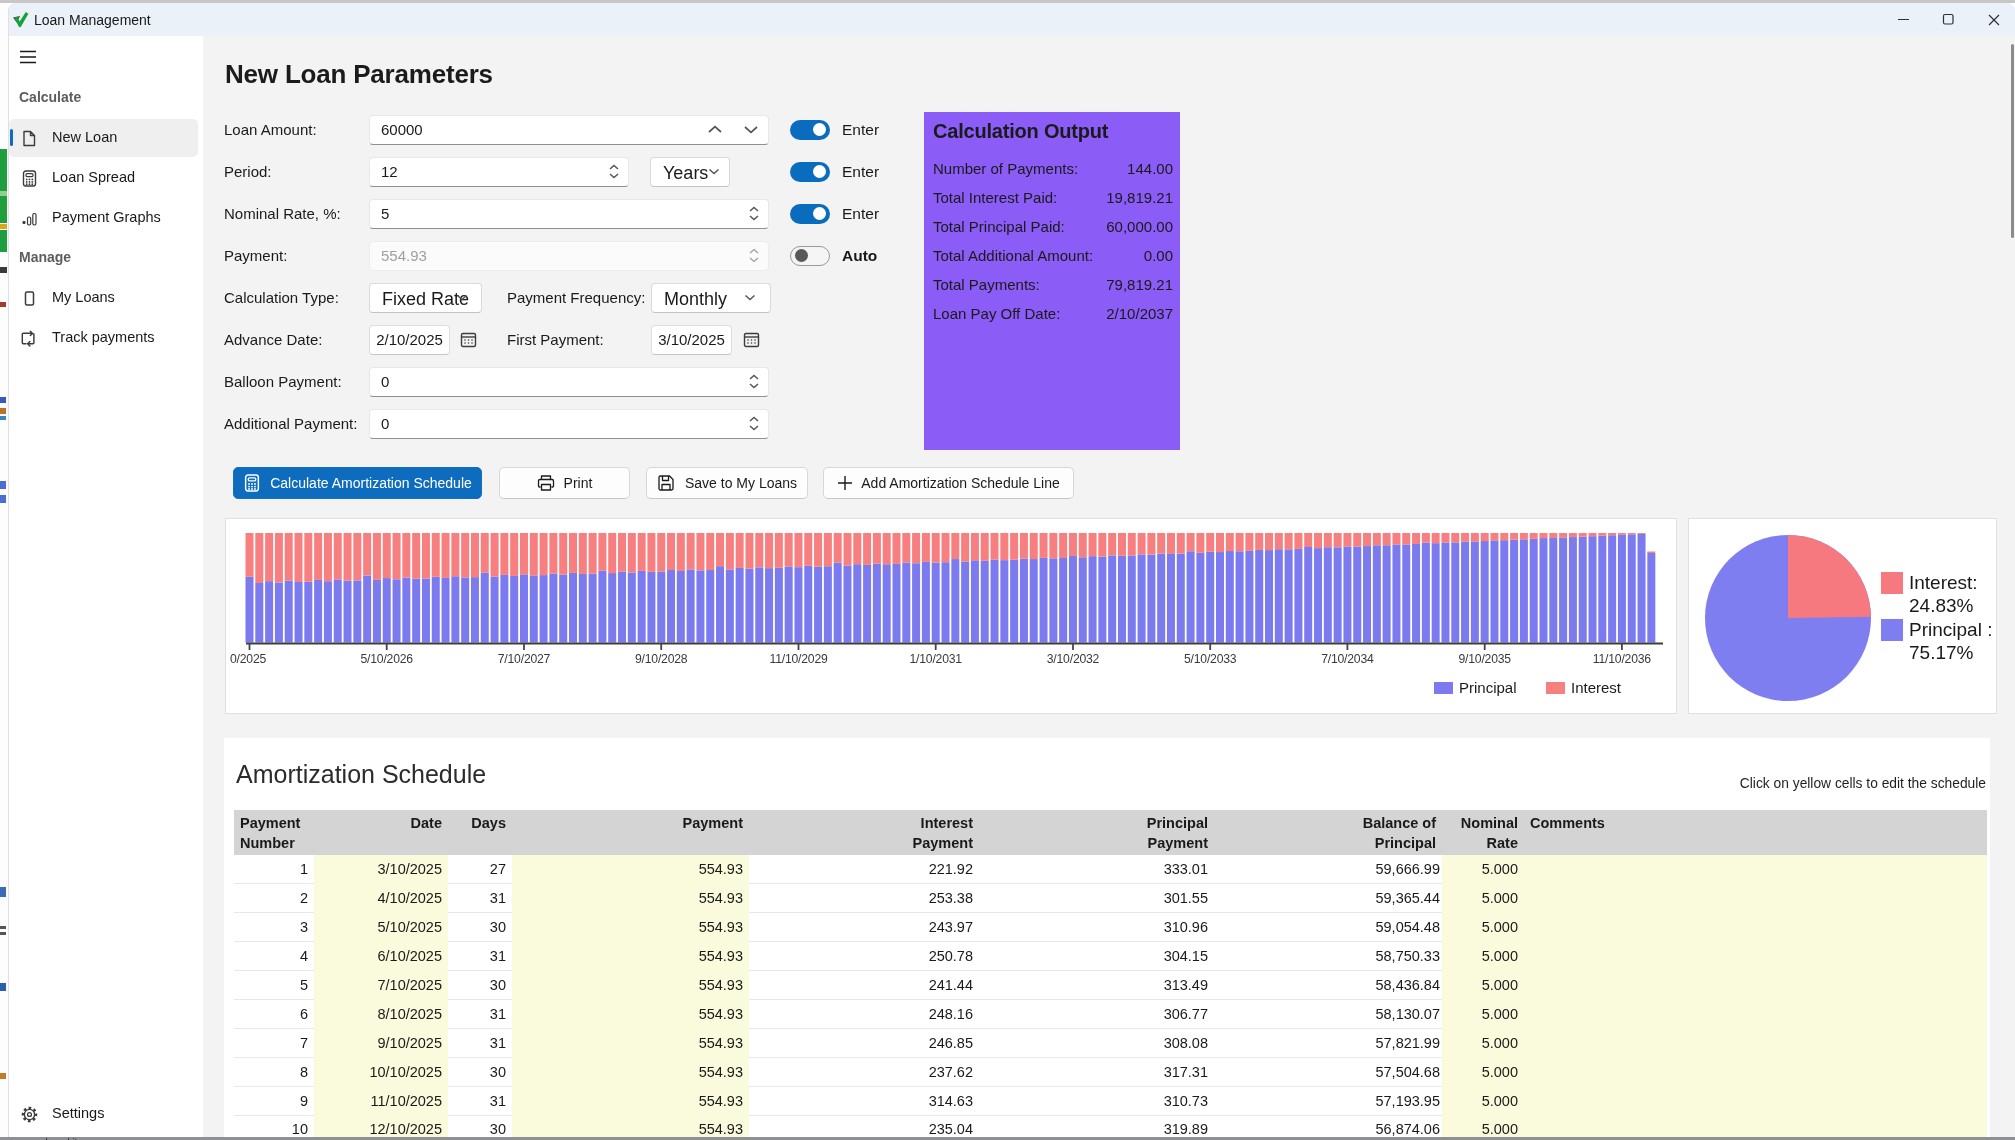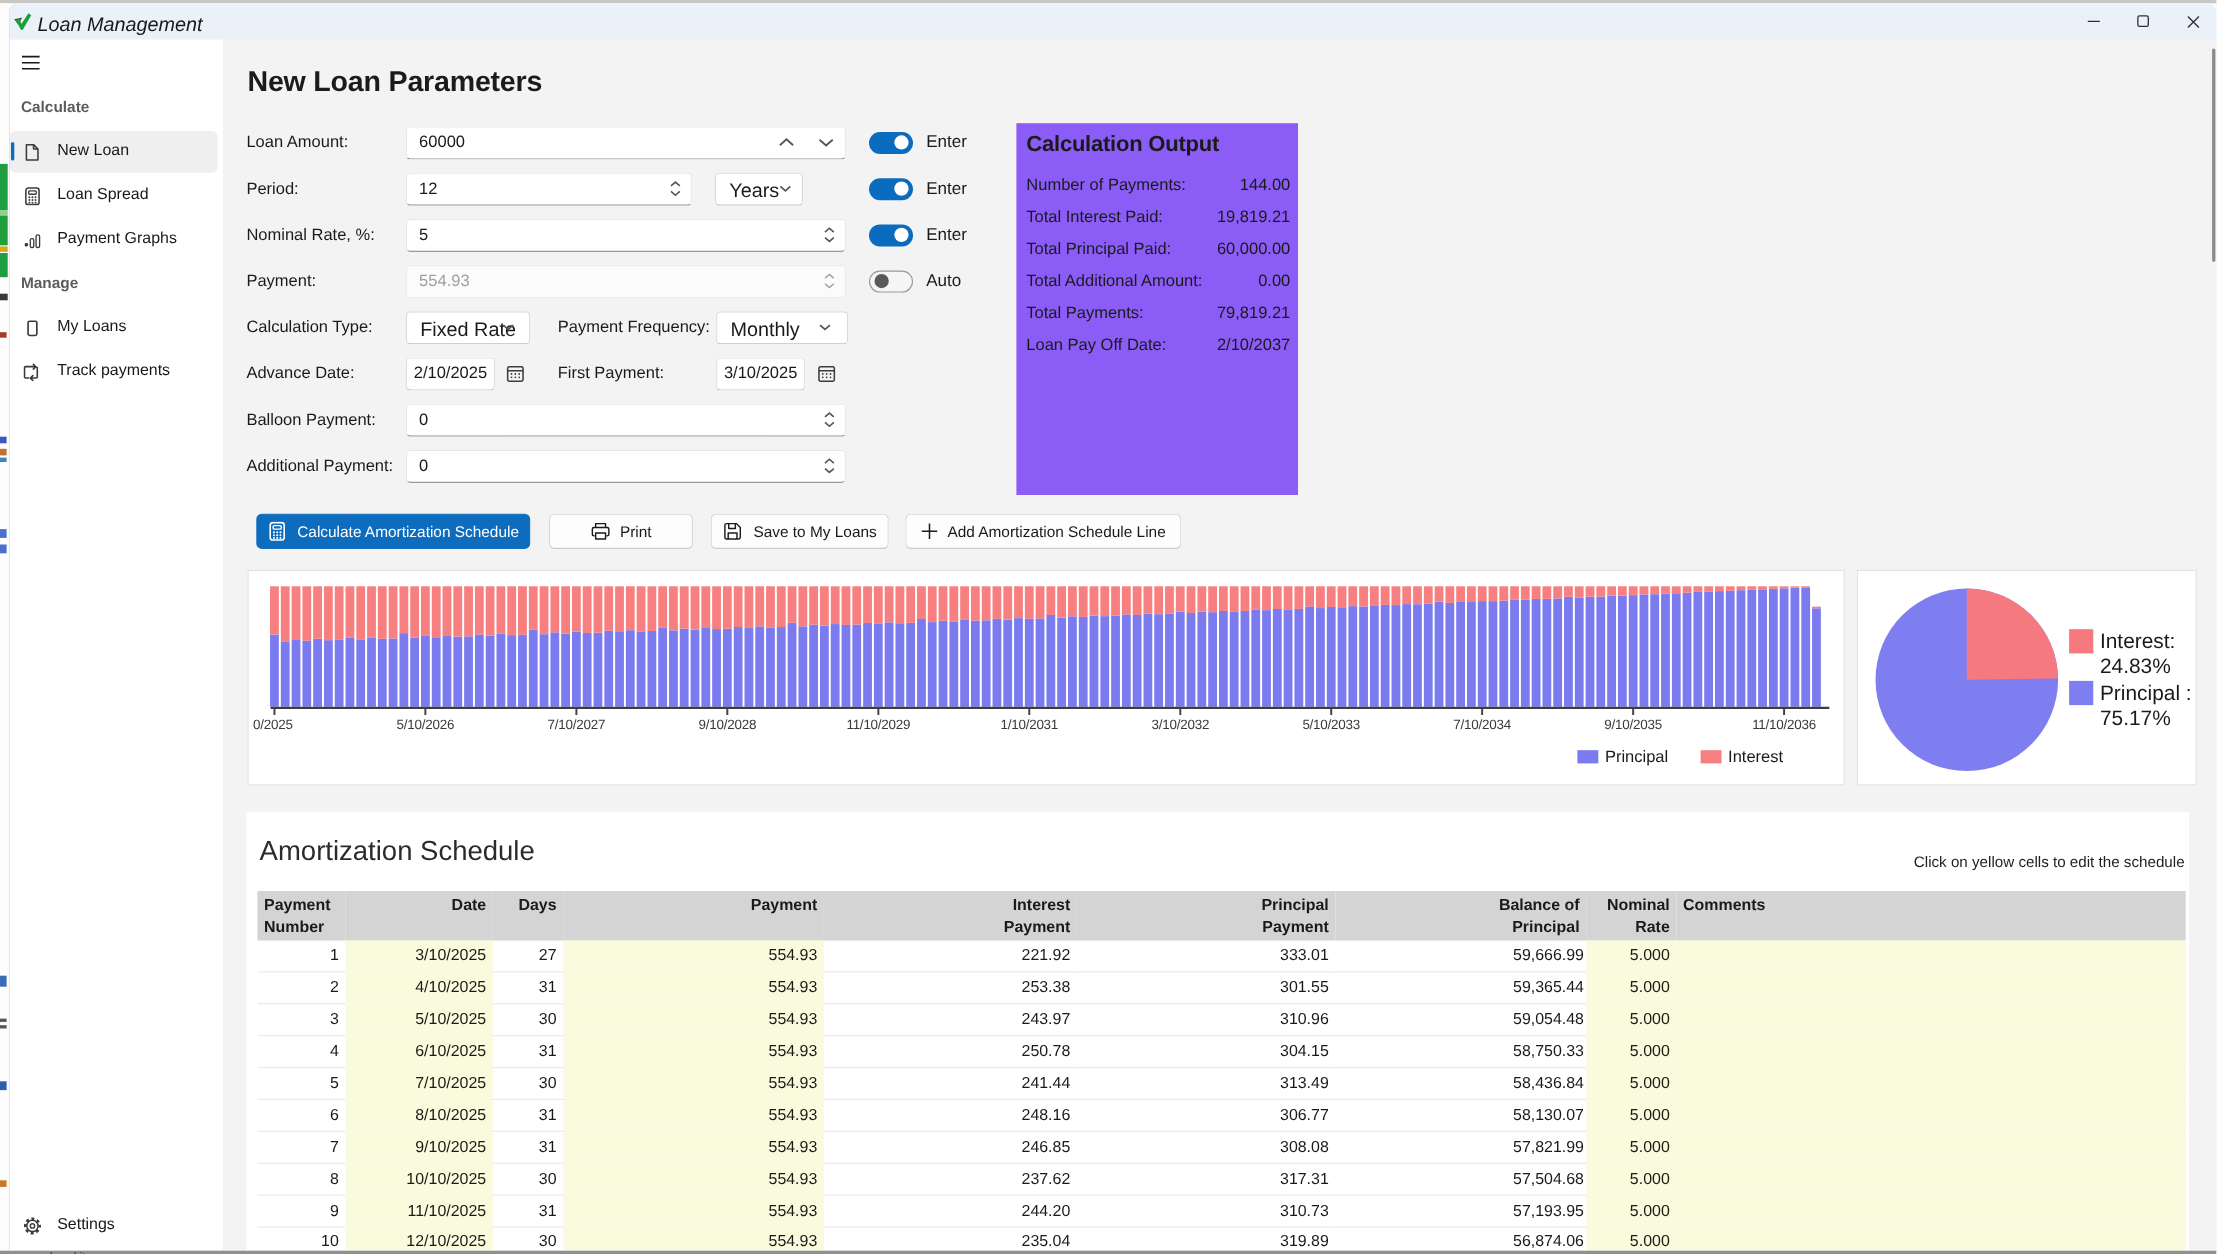--- a/index.html
+++ b/index.html
@@ -5,21 +5,21 @@
 html,body { width:2015px; height:1140px; overflow:hidden; }
 body { font-family:"Liberation Sans", sans-serif; background:#ffffff; position:relative; color:#1a1a1a; }
 .abs { position:absolute; }
 
 #desktop-top { left:0; top:0; width:2015px; height:3px; background:#c9c7c6; }
 #desktop-bottom { left:0; top:1137px; width:2015px; height:3px; background:#8f9094; }
 #desktop-left { left:0; top:3px; width:8px; height:1134px; background:#fdfdfd; }
 
 #win { left:8px; top:3px; width:2007px; height:1134px; background:#f3f3f3; border-radius:8px 8px 0 0; overflow:hidden; border-left:1px solid #e0e0e0; }
 #titlebar { left:0; top:0; width:2007px; height:33px; background:#ebf1f9; }
-#titletext { left:25px; top:9px; font-size:18px; color:#191919;font-style:italic; }
+#titletext { left:25px; top:9px; font-size:14px; color:#191919; }
 .winbtn { top:0px; width:44px; height:33px; }
 
 #sidebar { left:0; top:33px; width:194px; height:1101px; background:#ffffff; }
 #content { left:194px; top:33px; width:1813px; height:1101px; background:#f3f3f3; }
 .navhead { position:absolute; left:10px; font-size:14px; font-weight:bold; color:#5d5d5d; }
 .navitem { position:absolute; left:0px; width:189px; height:38px; border-radius:5px; }
 .navitem.sel { background:#efefef; }
 .navlabel { position:absolute; left:43px; top:10px; font-size:14.5px; color:#191919; }
 .navicon { position:absolute; left:12px; top:11px; width:17px; height:17px; }
 .accent { position:absolute; left:0.5px; top:10px; width:3px; height:17px; background:#0f6cbd; border-radius:2px; }
@@ -263,21 +263,21 @@
       </div>
     <div class="toggle on" style="left:587px;top:167.5px;">
         <div class="knob"></div>
       </div>
     <div class="toggle off" style="left:587px;top:209.5px;">
         <div class="knob"></div>
       </div>
     <div class="tlabel" style="left:639px;top:85px;">Enter</div>
     <div class="tlabel" style="left:639px;top:127px;">Enter</div>
     <div class="tlabel" style="left:639px;top:169px;">Enter</div>
-    <div class="tlabel" style="left:639px;top:211px;">Auto</div>
+    <div class="tlabel" style="left:639px;top:211px;font-weight:bold;">Auto</div>
     <div class="abs" id="calcout">
       <h2>Calculation Output</h2>
       <div class="corow" style="top:48px;">Number of Payments:<span class="v">144.00</span></div>
       <div class="corow" style="top:77px;">Total Interest Paid:<span class="v">19,819.21</span></div>
       <div class="corow" style="top:106px;">Total Principal Paid:<span class="v">60,000.00</span></div>
       <div class="corow" style="top:135px;">Total Additional Amount:<span class="v">0.00</span></div>
       <div class="corow" style="top:164px;">Total Payments:<span class="v">79,819.21</span></div>
       <div class="corow" style="top:193px;">Loan Pay Off Date:<span class="v">2/10/2037</span></div>
     </div>
 
@@ -754,21 +754,21 @@
               <td class="c6 w">317.31</td>
 <td class="c7 w">57,504.68</td>
               <td class="c8 y">5.000</td>
               <td class="c9 y"></td>
             </tr>
 <tr>
 <td class="c1 w">9</td>
               <td class="c2 y">11/10/2025</td>
               <td class="c3 w">31</td>
 <td class="c4 y">554.93</td>
-              <td class="c5 w">244.20</td>
+              <td class="c5 w">314.63</td>
               <td class="c6 w">310.73</td>
 <td class="c7 w">57,193.95</td>
               <td class="c8 y">5.000</td>
               <td class="c9 y"></td>
             </tr>
 <tr>
 <td class="c1 w">10</td>
               <td class="c2 y">12/10/2025</td>
               <td class="c3 w">30</td>
 <td class="c4 y">554.93</td>

